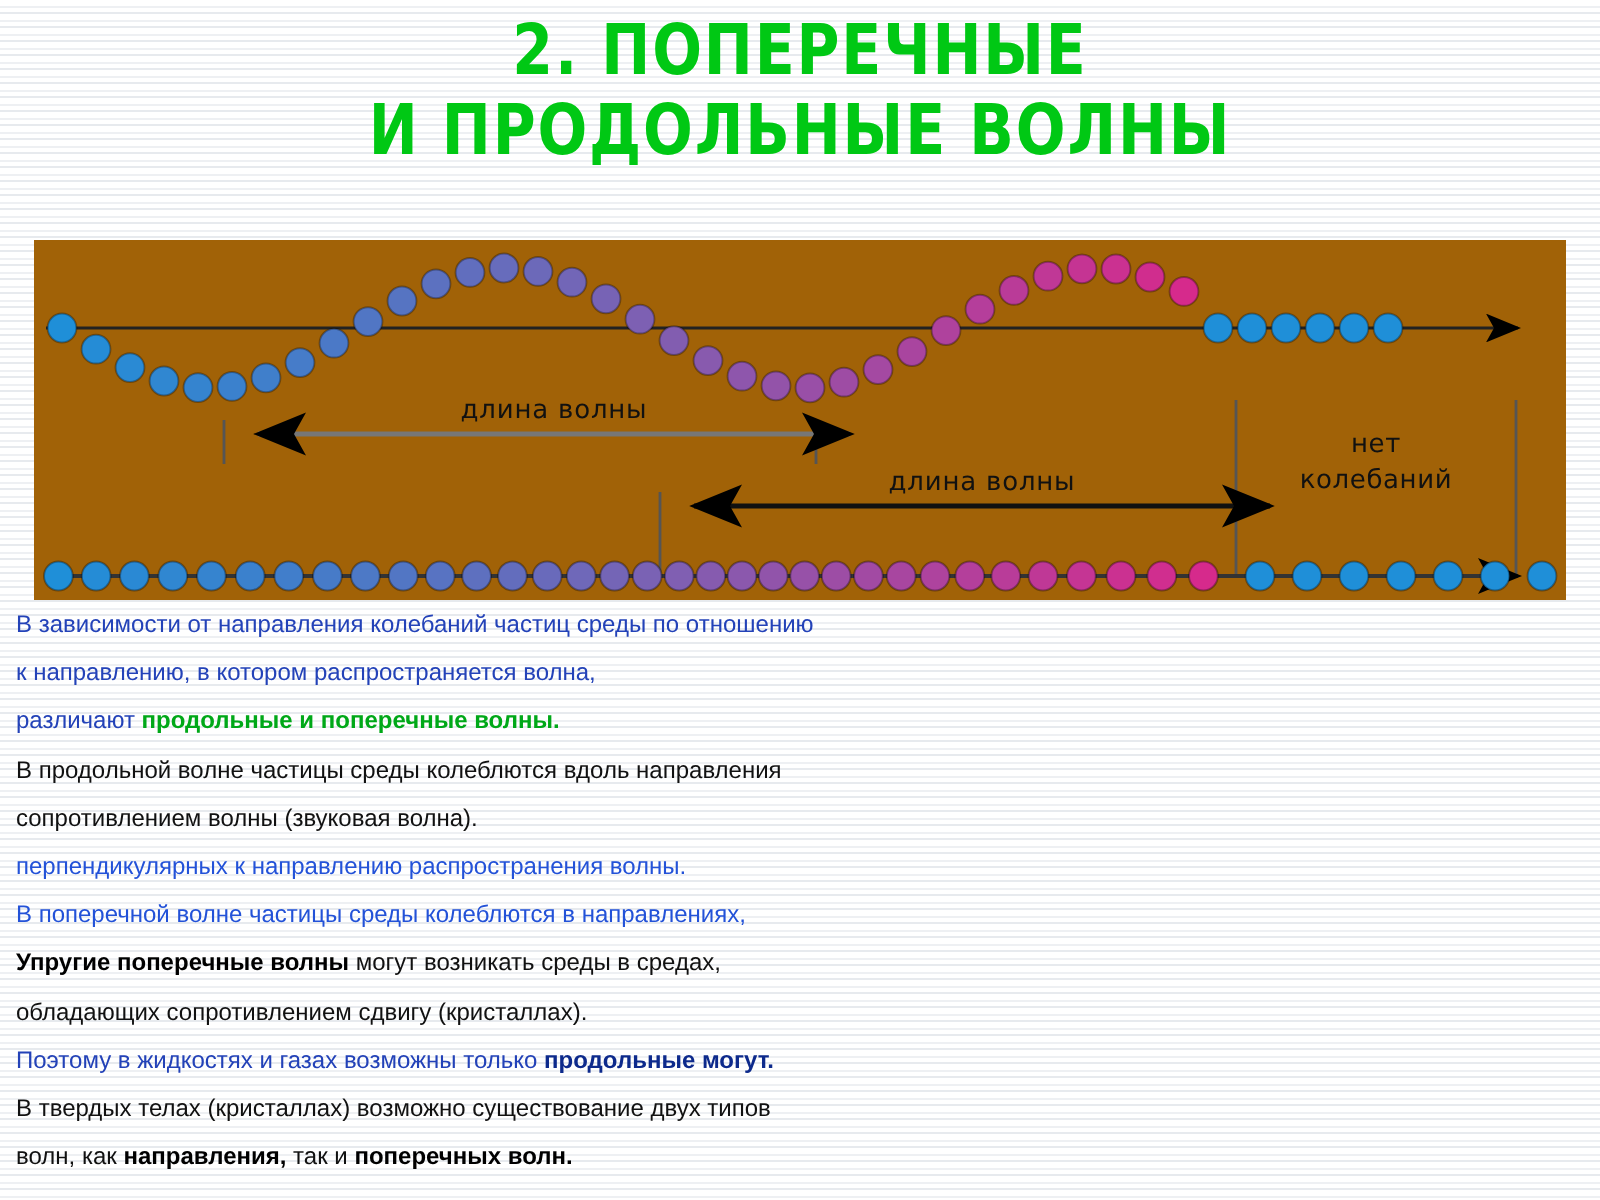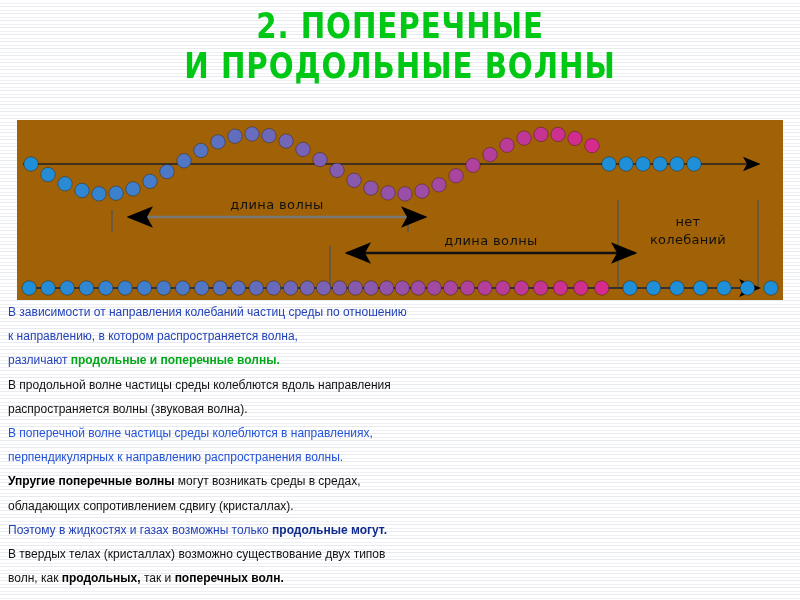--- a/index.html
+++ b/index.html
@@ -210,23 +210,23 @@
           <circle cx="754.0" cy="168" r="7.2" fill="#1f8fd8" stroke="rgba(0,0,0,0.32)" stroke-width="1"></circle>
         </g>
     </svg>
   </div>
 
   <div class="body" id="body-text">
       <div class="ln"><span class="c-blue">В зависимости от направления колебаний частиц среды по отношению</span></div>
       <div class="ln"><span class="c-blue">к направлению, в котором распространяется волна,</span></div>
       <div class="ln"><span class="c-blue">различают </span><span class="c-green">продольные и поперечные волны.</span></div>
       <div class="ln"><span class="c-navy">В продольной волне частицы среды колеблются вдоль направления</span></div>
-      <div class="ln"><span class="c-navy">распространяется волны (звуковая волна).</span></div>
+      <div class="ln"><span class="c-navy">сопротивлением волны (звуковая волна).</span></div>
+      <div class="ln"><span class="c-bright">перпендикулярных к направлению распространения волны.</span></div>
       <div class="ln"><span class="c-bright">В поперечной волне частицы среды колеблются в направлениях,</span></div>
-      <div class="ln"><span class="c-bright">перпендикулярных к направлению распространения волны.</span></div>
       <div class="ln"><span class="b-black">Упругие поперечные волны</span><span class="c-navy"> могут возникать среды в средах,</span></div>
       <div class="ln"><span class="c-navy">обладающих сопротивлением сдвигу (кристаллах).</span></div>
       <div class="ln"><span class="c-blue">Поэтому в жидкостях и газах возможны только </span><span class="b-navy">продольные могут.</span></div>
       <div class="ln"><span class="c-navy">В твердых телах (кристаллах) возможно существование двух типов</span></div>
-      <div class="ln"><span class="c-navy">волн, как </span><span class="b-black">продольных,</span><span class="c-navy"> так и </span><span class="b-black">поперечных волн.</span></div>
+      <div class="ln"><span class="c-navy">волн, как </span><span class="b-black">направления,</span><span class="c-navy"> так и </span><span class="b-black">поперечных волн.</span></div>
     </div>
 
 </div>
 
 </body></html>

